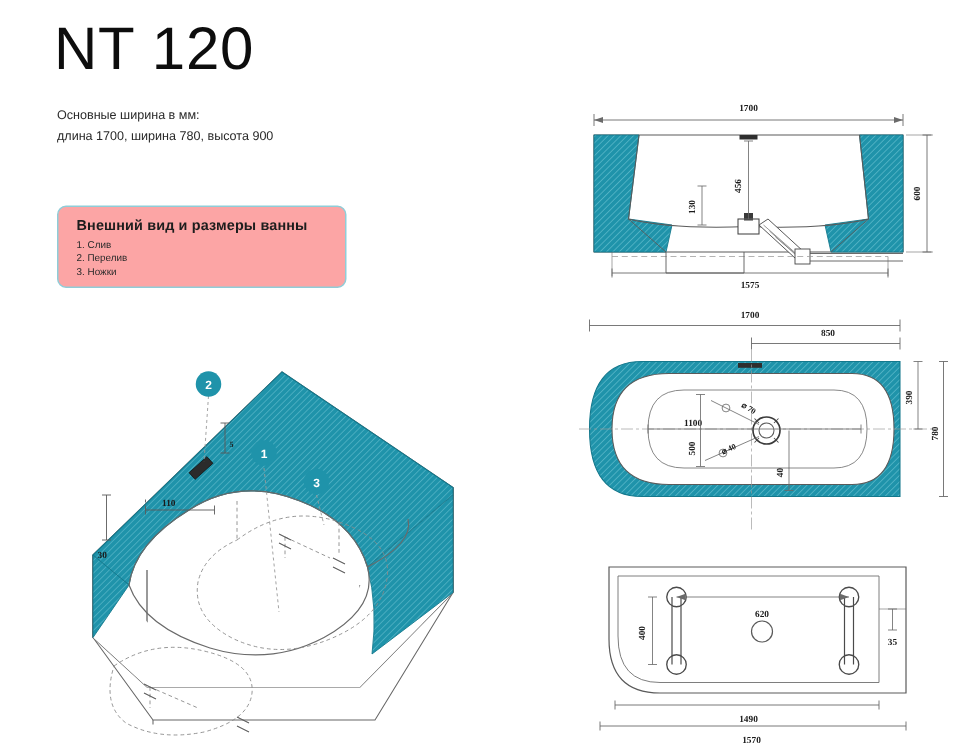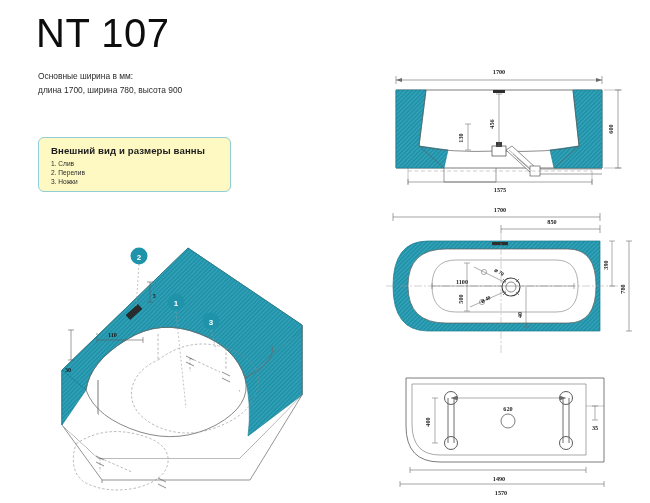--- a/index.html
+++ b/index.html
@@ -13,21 +13,21 @@
     position:absolute;left:36px;top:12px;
     font-size:40px;font-weight:400;letter-spacing:0.5px;color:#0d0d0d;
     line-height:1.05;
   }
   #subtitle{
     position:absolute;left:38px;top:70px;width:250px;
     font-size:8.4px;line-height:1.65;color:#2a2a2a;
   }
   #legend-box{
     position:absolute;left:38px;top:137px;width:191px;height:53px;
-    border:1px solid #8fcdd8;border-radius:6px;background:#fef9c3;
+    border:1px solid #8fcdd8;border-radius:6px;background:#fca5a5;
   }
   #legend-title{
     position:absolute;left:12px;top:7px;
     font-size:9.6px;font-weight:600;color:#1d1d1d;letter-spacing:.1px;
   }
   .legend-item{
     position:absolute;left:12px;font-size:6.6px;color:#2b2b2b;
   }
   .legend-item.i0{top:22px}
   .legend-item.i1{top:31px}
@@ -42,21 +42,21 @@
   }
   .dimtext.sm{font-size:5.4px}
   .callout-num{
     font-size:8px;fill:#ffffff;font-weight:700;
     font-family:"Liberation Sans","DejaVu Sans",sans-serif;
   }
 </style>
 </head>
 <body>
 
-<div id="title">NT 107</div>
+<div id="title">NT 120</div>
 
 <div id="subtitle">
   <div>Основные ширина в мм:</div>
   <div>длина 1700, ширина 780, высота 900</div>
 </div>
 
 <div id="legend-box">
   <div id="legend-title">Внешний вид и размеры ванны</div>
   <div class="legend-item i0">1. Слив</div>
   <div class="legend-item i1">2. Перелив</div>

